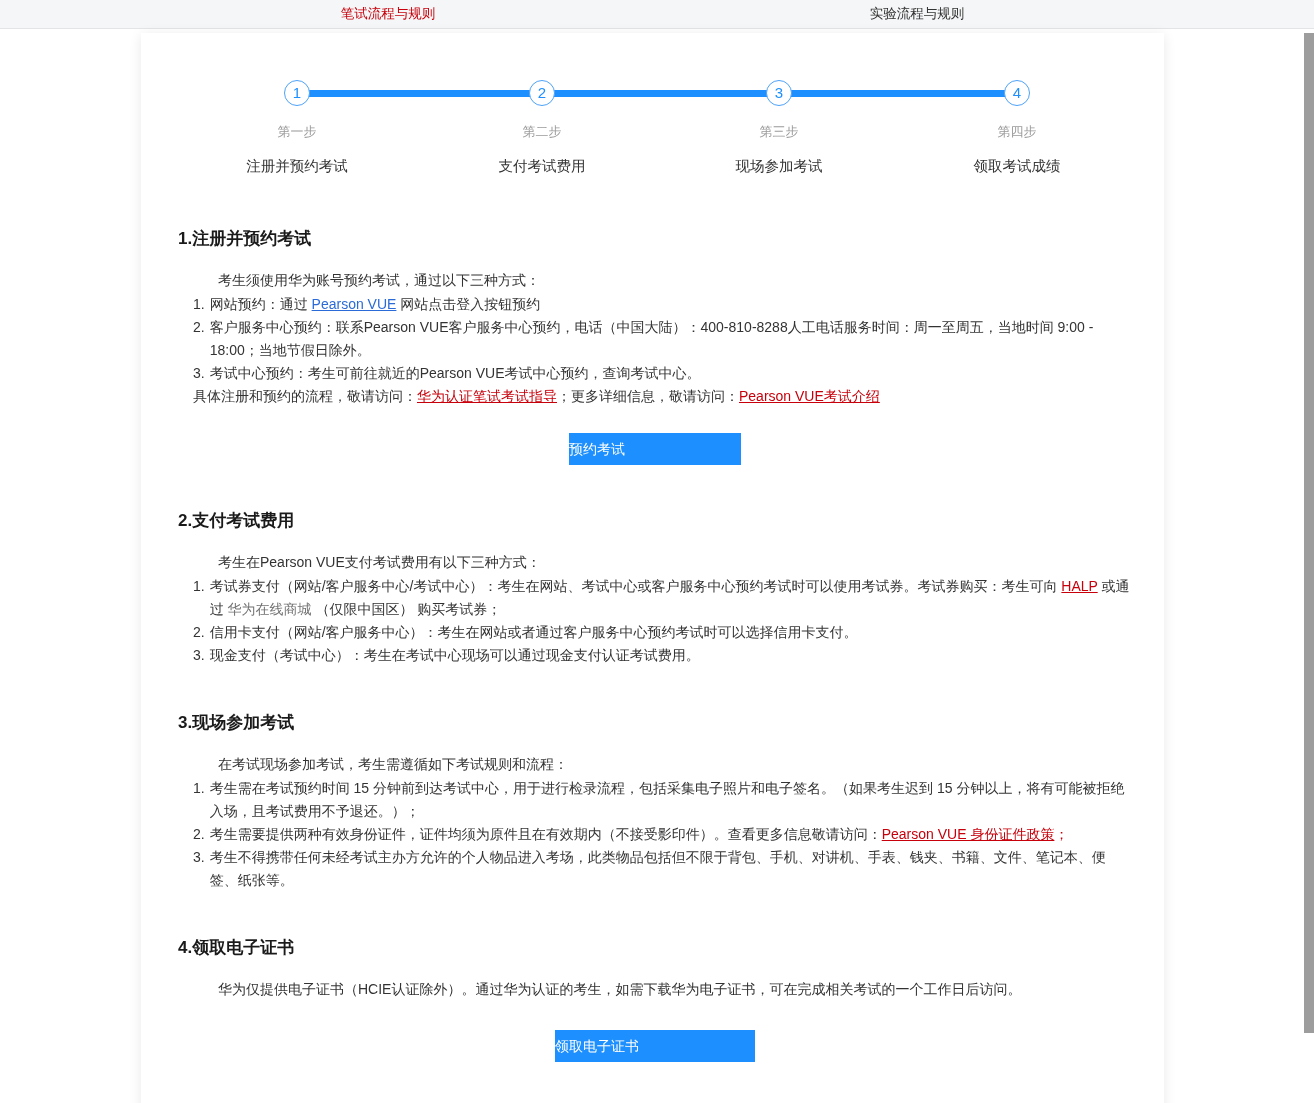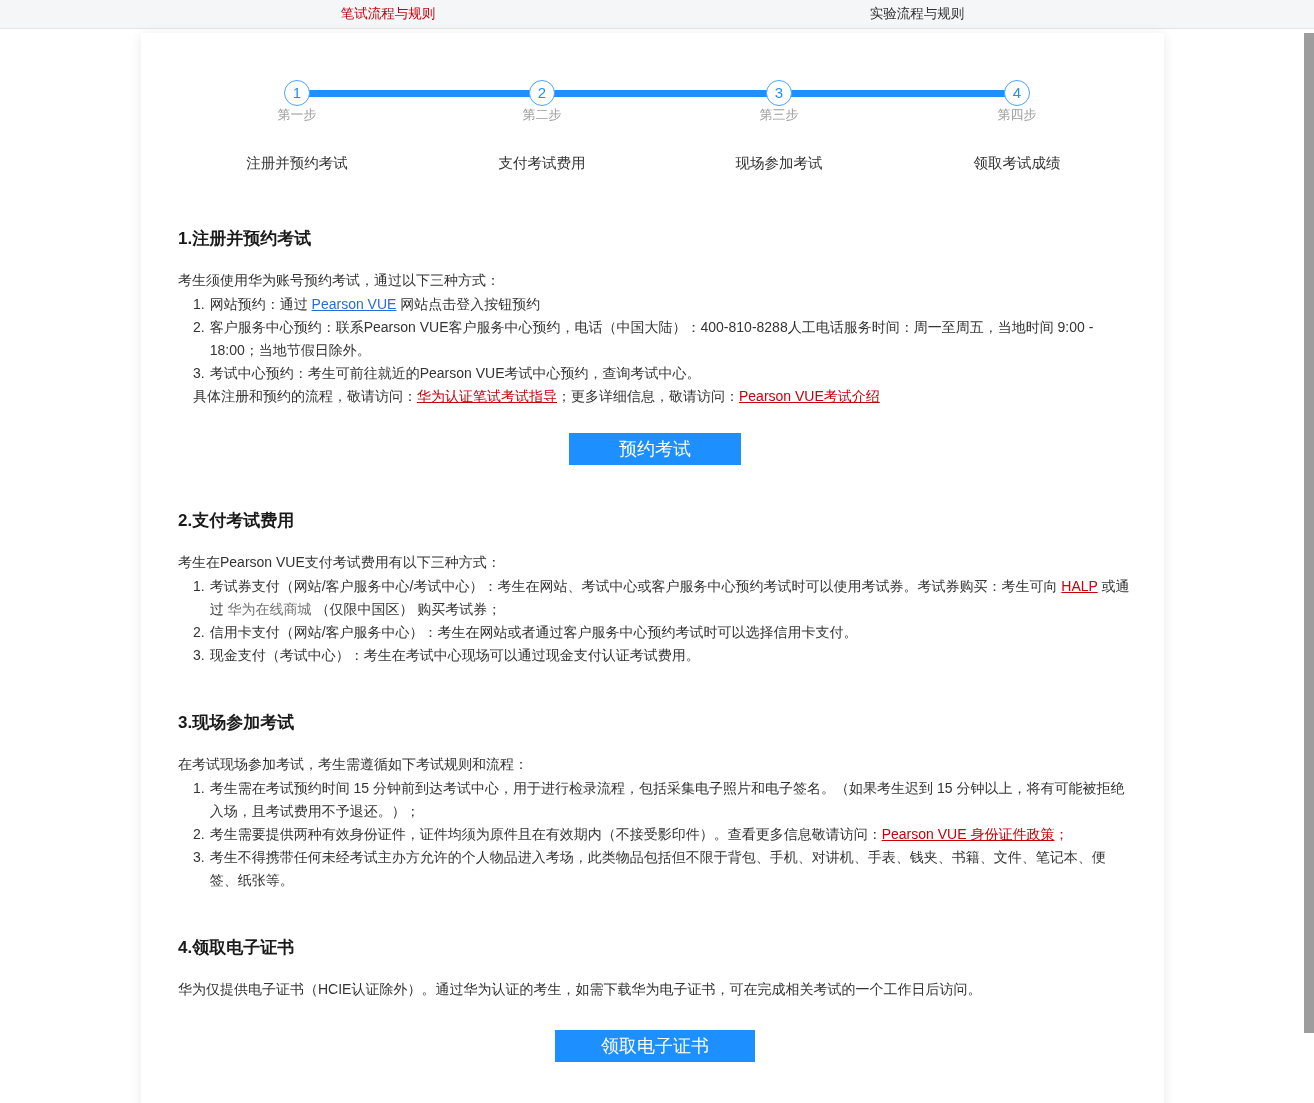--- a/index.html
+++ b/index.html
@@ -41,46 +41,46 @@
     background: #1e8fff;
   }
   .step { position: absolute; top: 47px; width: 150px; text-align: center; }
   .step-circle {
     width: 26px; height: 26px; margin: 0 auto;
     border: 1px solid #4da2f8; border-radius: 50%;
     background: #fff; color: #1e8fff;
     font-size: 15px; line-height: 24px;
     position: relative; z-index: 2;
   }
-  .step-sub   { font-size: 13px; color: #9a9a9a; }
-  .step-title { margin-top: 30px; font-size: 14.5px; color: #333; }
+  .step-sub   { margin-top: 17px; font-size: 13px; color: #9a9a9a; }
+  .step-title { margin-top: 16px; font-size: 14.5px; color: #333; }
   
   .content { padding: 0 32px 0 37px; font-size: 14px; line-height: 23px; }
   .section-heading {
     font-size: 17px; font-weight: bold; color: #1a1a1a;
     margin: 44px 0 19px;
   }
   .section-heading.s2 { }
-  .intro { margin-bottom: 1px; }
+  .intro { margin-bottom: 1px; margin-left: 40px; }
   .list { padding-left: 15px; }
   .list-item { display: flex; }
   .list-item .num { flex: none; margin-right: 5px; }
   .list-item .body { flex: 1; }
   a.link-blue { color: #2a6bd8; text-decoration: underline; cursor: pointer; }
   a.link-red  { color: #c7000b; text-decoration: underline; cursor: pointer; }
   a.link-red-plain { color: #737373; text-decoration: none; cursor: pointer; }
   .red-text { color: #c7000b; }
   .notice-line { padding-left: 15px; color: #c7000b; }
   .guide-line  { padding-left: 15px; }
   
   .btn {
     display: block; margin: 25px auto 10px;
     height: 32px; line-height: 32px;
     background: #1e8fff; color: #ffffff;
-    font-size: 18px; text-align: center;
+    font-size: 14px; text-align: left;
     border: none; cursor: pointer;
   }
   .btn.reserve { width: 172px; }
   .btn.cert    { width: 200px; margin-top: 29px; }
   
   .scrollbar {
     position: fixed; right: 0; top: 29px;
     width: 10px; height: 1074px; background: #ffffff;
   }
   .scrollbar-thumb {

